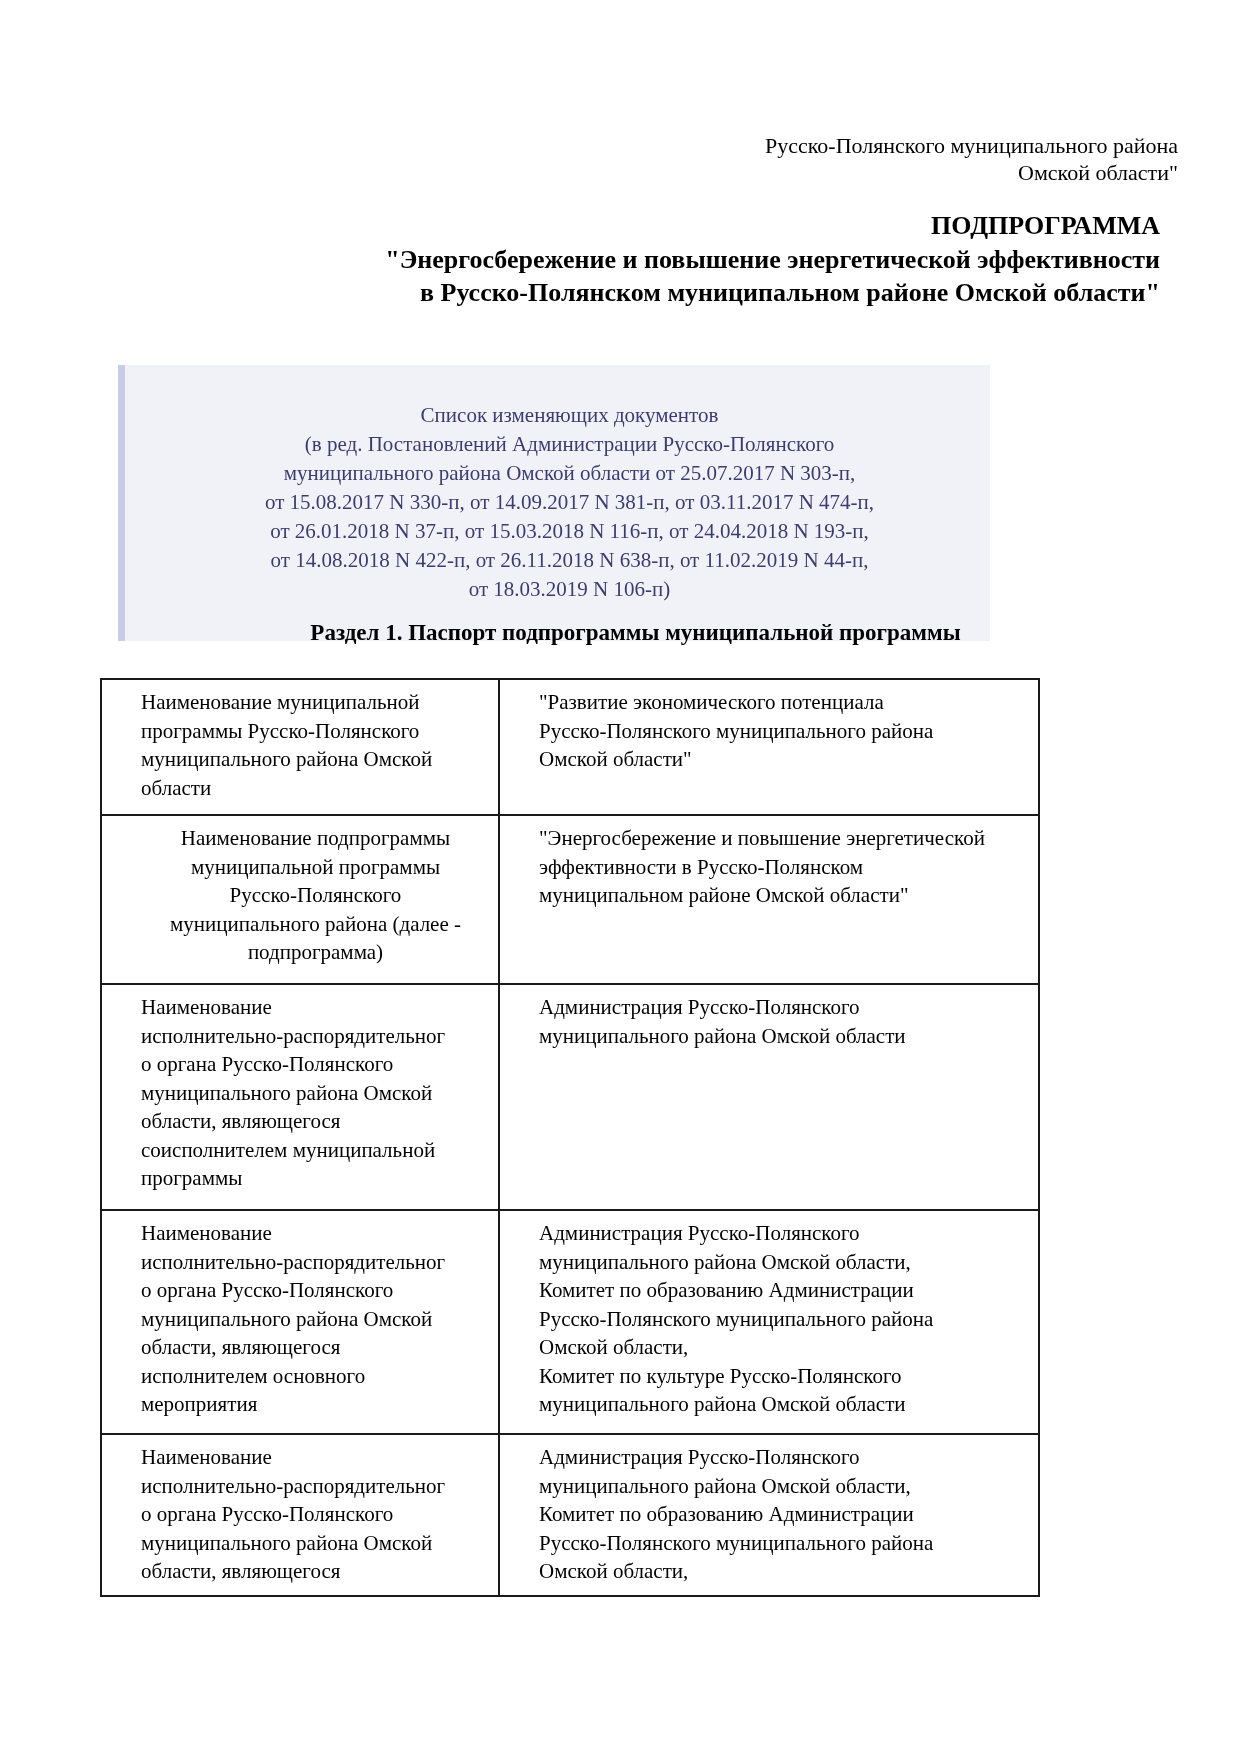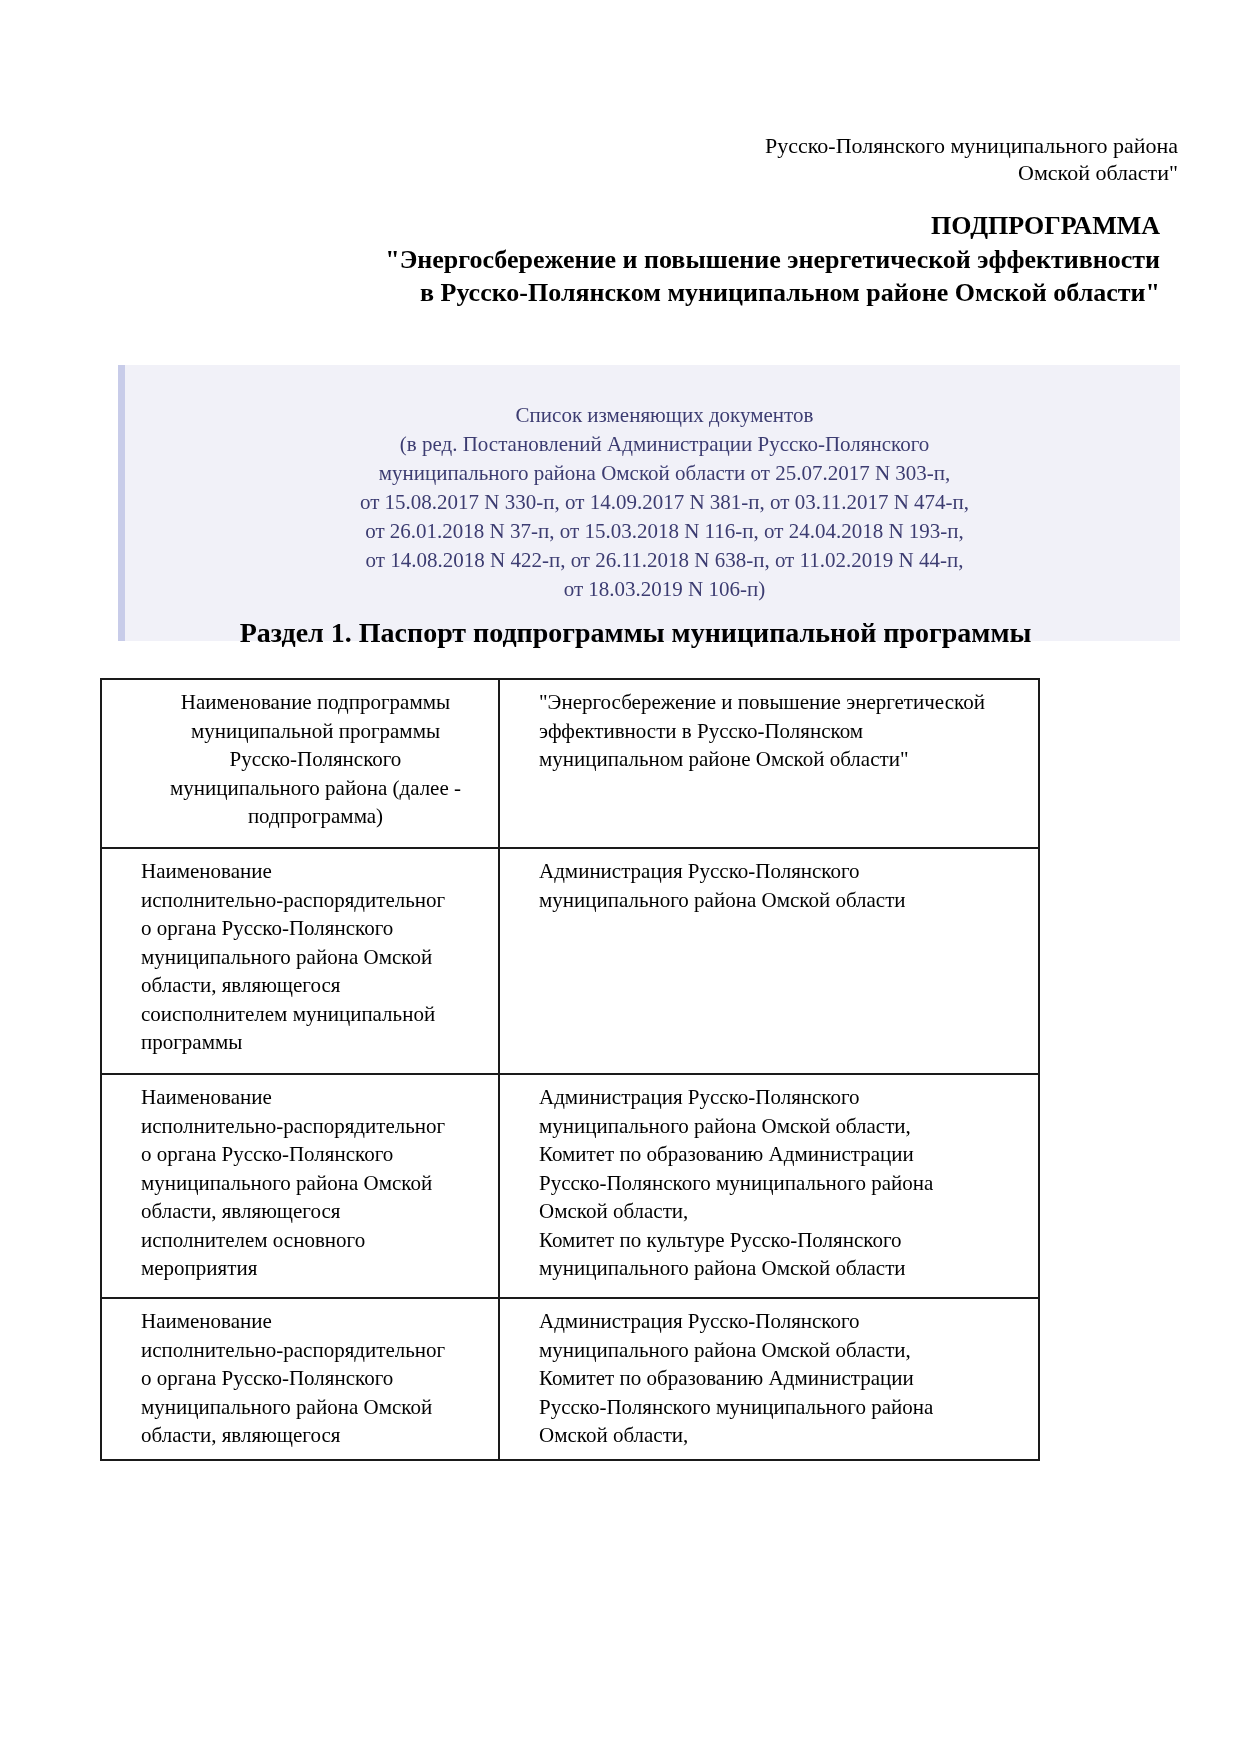--- a/index.html
+++ b/index.html
@@ -47,38 +47,38 @@
   }
   .subtitle {
     font-size: 26px;
     line-height: 33px;
     white-space: pre-line;
   }
   .amendments {
     position: absolute;
     top: 365px;
     left: 118px;
-    width: 1062px;
+    width: 872px;
     background: var(--amendments-bg);
     border-left: 7px solid var(--amendments-border);
     padding: 7px 10px 8px 3px;
     text-align: center;
     color: var(--amendments-text);
     font-size: 21px;
     line-height: 29px;
     white-space: pre-line;
   }
   .section-heading {
     position: absolute;
     top: 618px;
     left: 80px;
     width: 1080px;
     text-align: center;
     font-weight: bold;
-    font-size: 28px;
+    font-size: 23px;
     line-height: 30px;
   }
   table.passport {
     position: absolute;
     top: 678px;
     left: 100px;
     width: 938px;
     border-collapse: collapse;
     table-layout: fixed;
   }
@@ -121,20 +121,33 @@
 от 14.08.2018 N 422-п, от 26.11.2018 N 638-п, от 11.02.2019 N 44-п,
 от 18.03.2019 N 106-п)</div>
   </div>
 
   <div class="section-heading">Раздел 1. Паспорт подпрограммы муниципальной программы</div>
 
   <table class="passport">
     <tbody>
       <tr>
         <td class="label-col">
+          <div class="cell minh-r1">Наименование муниципальной
+программы Русско-Полянского
+муниципального района Омской
+области</div>
+        </td>
+        <td class="value-col">
+          <div class="cell">"Развитие экономического потенциала
+Русско-Полянского муниципального района
+Омской области"</div>
+        </td>
+      </tr>
+      <tr>
+        <td class="label-col">
           <div class="cell minh-r2">Наименование подпрограммы
 муниципальной программы
 Русско-Полянского
 муниципального района (далее -
 подпрограмма)</div>
         </td>
         <td class="value-col">
           <div class="cell">"Энергосбережение и повышение энергетической
 эффективности в Русско-Полянском
 муниципальном районе Омской области"</div>

